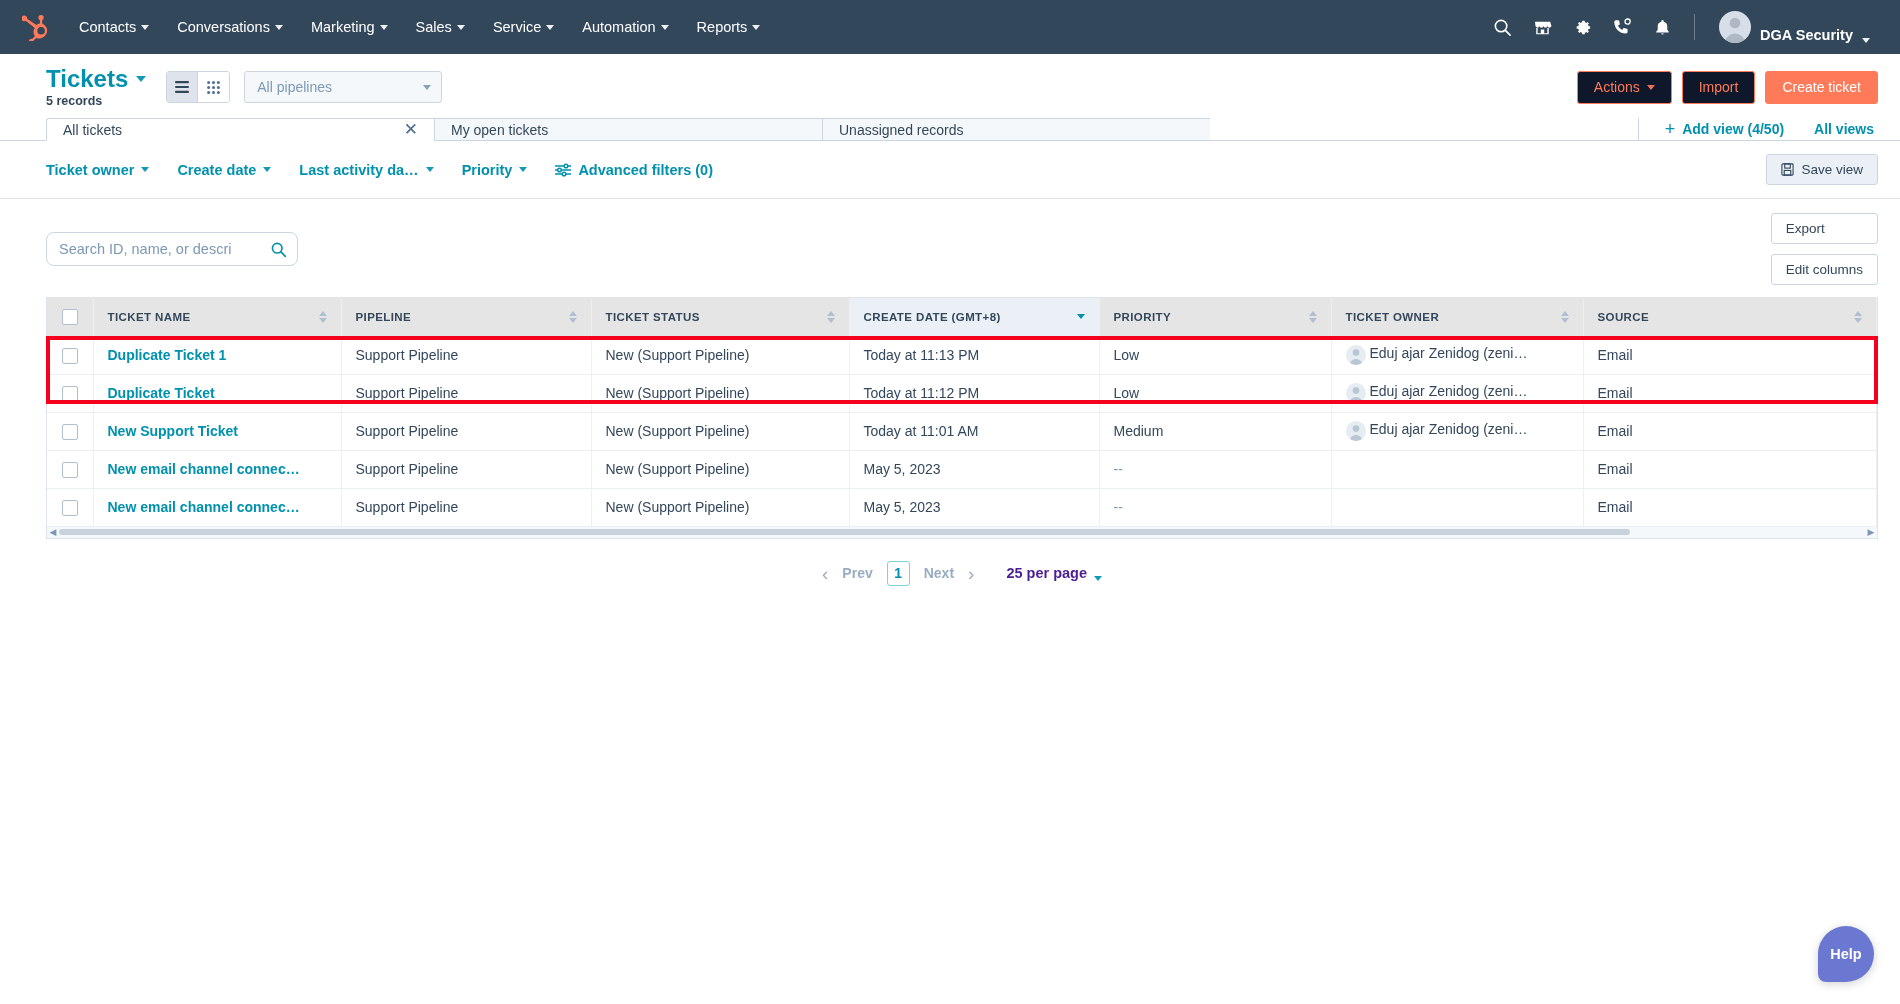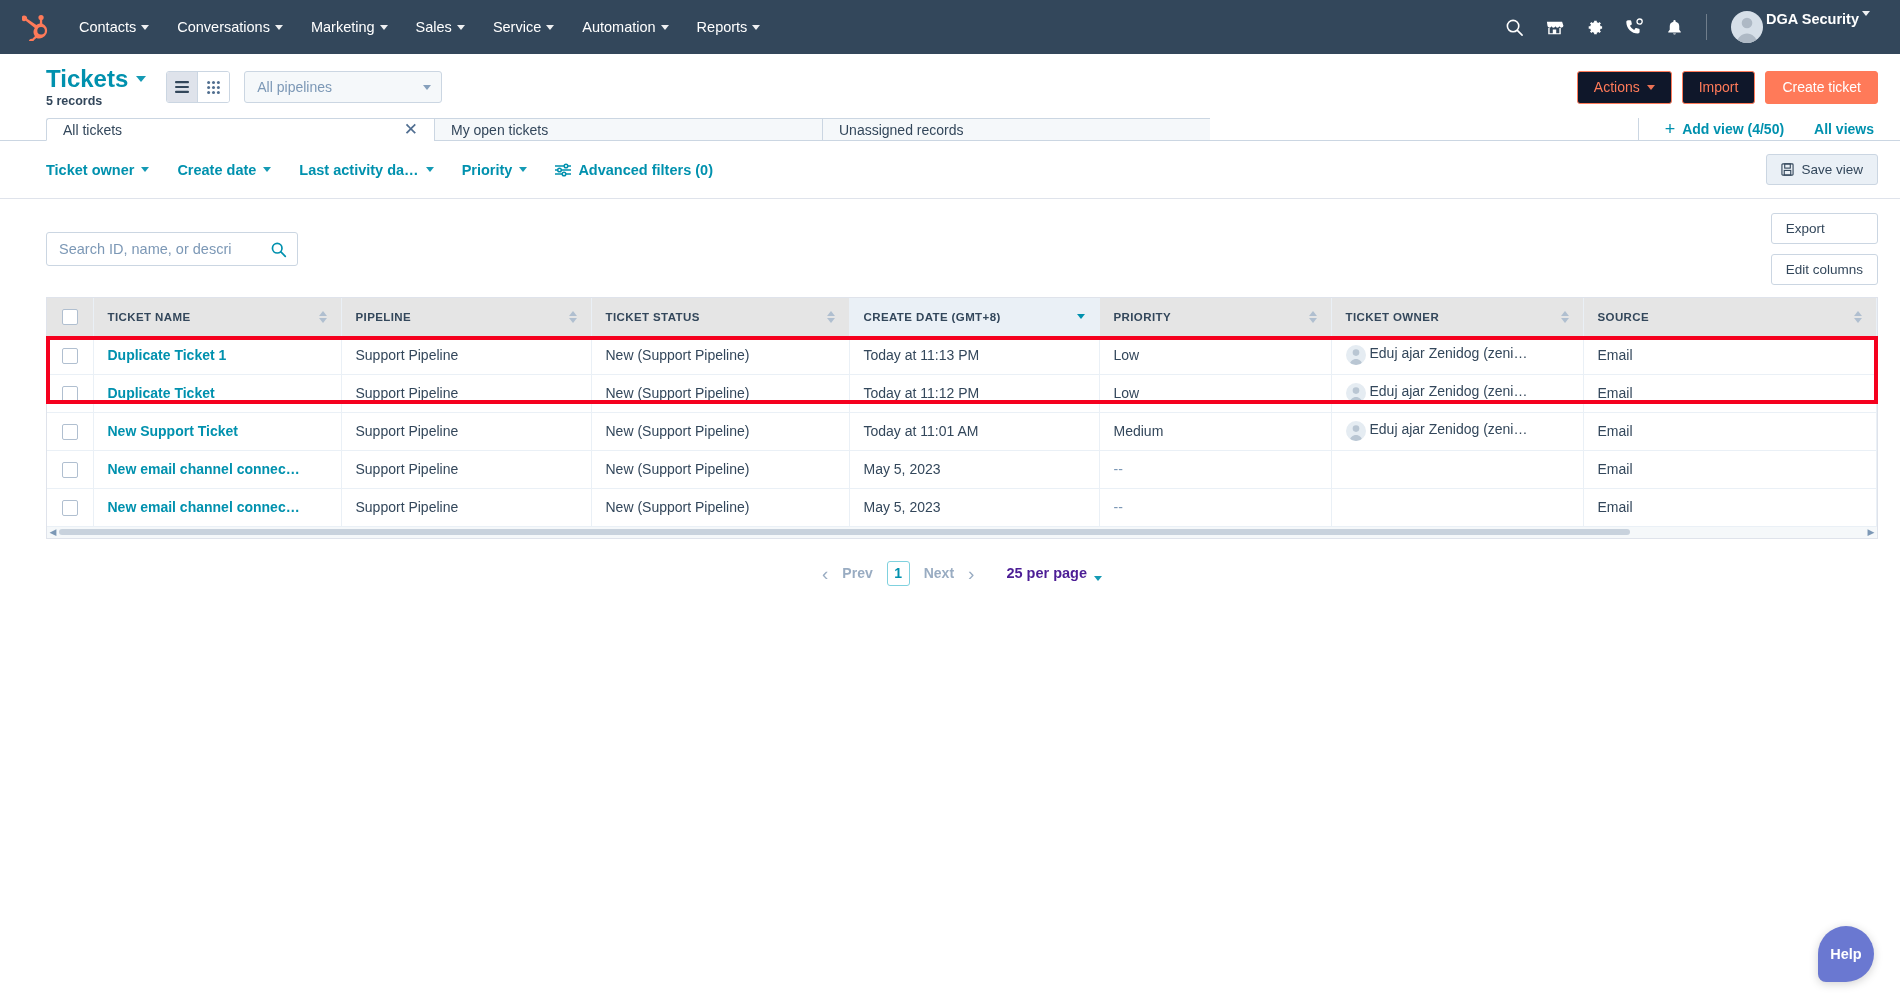--- a/index.html
+++ b/index.html
@@ -30,21 +30,21 @@
     border-left: 4px solid transparent; border-right: 4px solid transparent;
     border-top: 5px solid currentColor; opacity: .92;
   }
   .nav-right { margin-left: auto; display: flex; align-items: center; gap: 4px; }
   .nav-icon {
     width: 36px; height: 36px; display: flex; align-items: center; justify-content: center;
     cursor: pointer; border-radius: 3px;
   }
   .nav-divider { width:1px; height:26px; background: rgba(255,255,255,.3); margin: 0 12px 0 10px; }
   .account {
-    display:flex; align-items:flex-start; gap:3px; cursor:pointer;
+    display:flex; align-items:flex-end; gap:9px; cursor:pointer;
     padding: 4px 8px; border-radius: 3px;
   }
   .avatar-circle {
     width: 32px; height: 32px; border-radius: 50%;
     background: #d6dfe8; display:flex; align-items:flex-end; justify-content:center;
     overflow: hidden;
   }
   .account-name { font-size: 14.5px; font-weight: 600; }
 
   
@@ -121,21 +121,21 @@
     font-size: 13.5px; color: #33475b; cursor: pointer;
   }
 
   
   .table-wrap { padding: 0 22px 0 46px; }
   .table-toolbar {
     display: flex; align-items: center; padding: 14px 0 12px 0;
   }
   .search-box {
     position: relative; width: 252px; height: 34px;
-    border: 1px solid #cbd6e2; border-radius: 3px; background: #fff;
+    border: 1px solid #cbd6e2; border-radius: 8px; background: #fff;
     display: flex; align-items: center; padding: 0 10px 0 12px;
   }
   .search-box input {
     border: none; outline: none; flex: 1; font-size: 14.5px;
     color: #33475b; font-family: "Liberation Sans", sans-serif; background: transparent;
   }
   .search-box input::placeholder { color: #7c98b6; }
   .toolbar-right { margin-left: auto; display: flex; gap: 10px; flex-direction: column; }
   .btn-light {
     height: 31px; padding: 0 14px; border: 1px solid #cbd6e2; border-radius: 3px;

